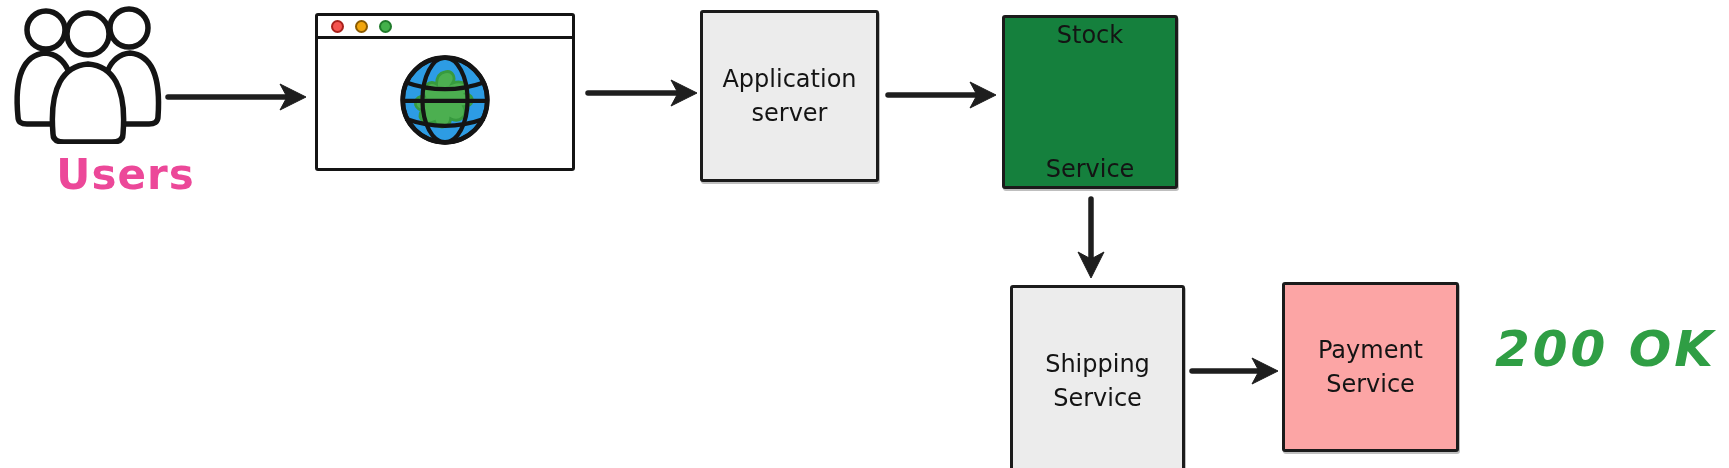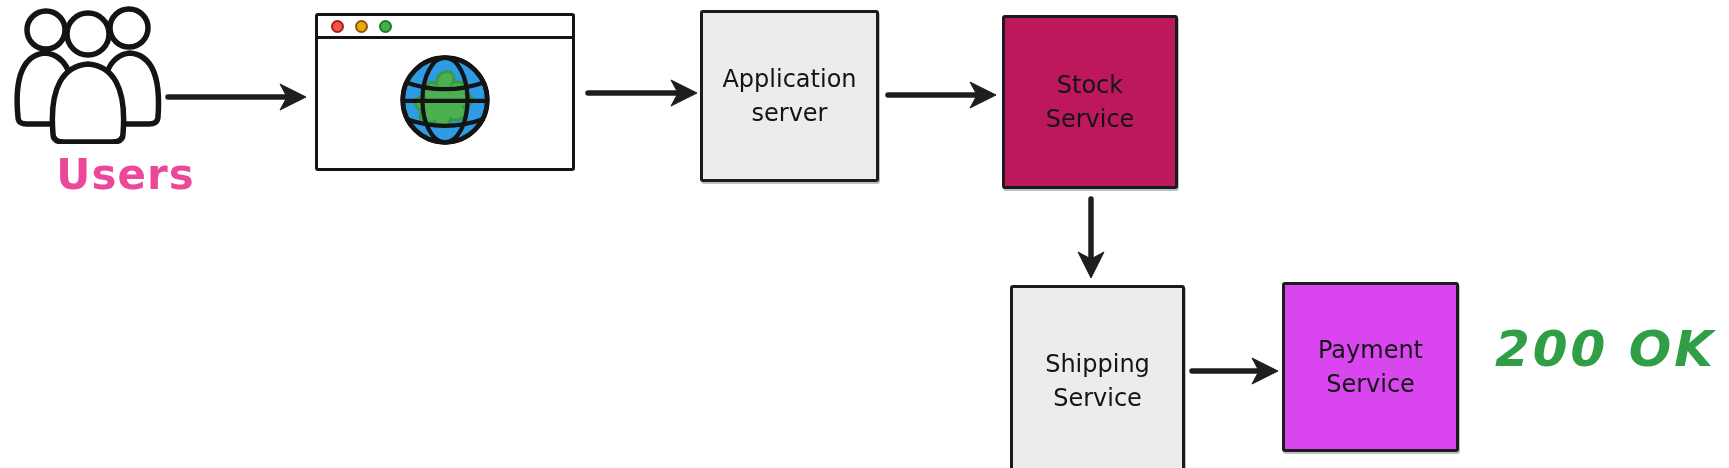--- a/index.html
+++ b/index.html
@@ -103,29 +103,29 @@
         <path d="M8,70 Q50,85 92,70"></path>
         <circle cx="50" cy="50" r="45"></circle>
       </g>
     </svg>
   </div>
 
   <div class="abs node" id="node-application-server" style="background: rgb(236, 236, 236); border-color: rgb(27, 27, 27);">
     <span>Application</span>
     <span>server</span>
   </div>
-  <div class="abs node" id="node-stock-service" style="background: #be185d; border-color: rgb(27, 27, 27);">
+  <div class="abs node" id="node-stock-service" style="background: #15803d; border-color: rgb(27, 27, 27); justify-content: space-between;">
     <span>Stock</span>
     <span>Service</span>
   </div>
   <div class="abs node" id="node-shipping-service" style="background: rgb(236, 236, 236); border-color: rgb(27, 27, 27);">
     <span>Shipping</span>
     <span>Service</span>
   </div>
-  <div class="abs node" id="node-payment-gateway" style="background: #d946ef; border-color: rgb(27, 27, 27);">
+  <div class="abs node" id="node-payment-gateway" style="background: #fca5a5; border-color: rgb(27, 27, 27);">
     <span>Payment</span>
     <span>Service</span>
   </div>
 
   <div class="abs" id="status-200" style="color: rgb(47, 158, 68);">200 OK</div>
 
   <svg class="abs" id="overlay" width="1729" height="468" viewBox="0 0 1729 468">
     <g>
       <path class="arrow-line" d="M168,97 L288,97"></path>
       <path class="arrow-head" d="M306,97 L280,84 L287,97 L280,110 Z"></path>

